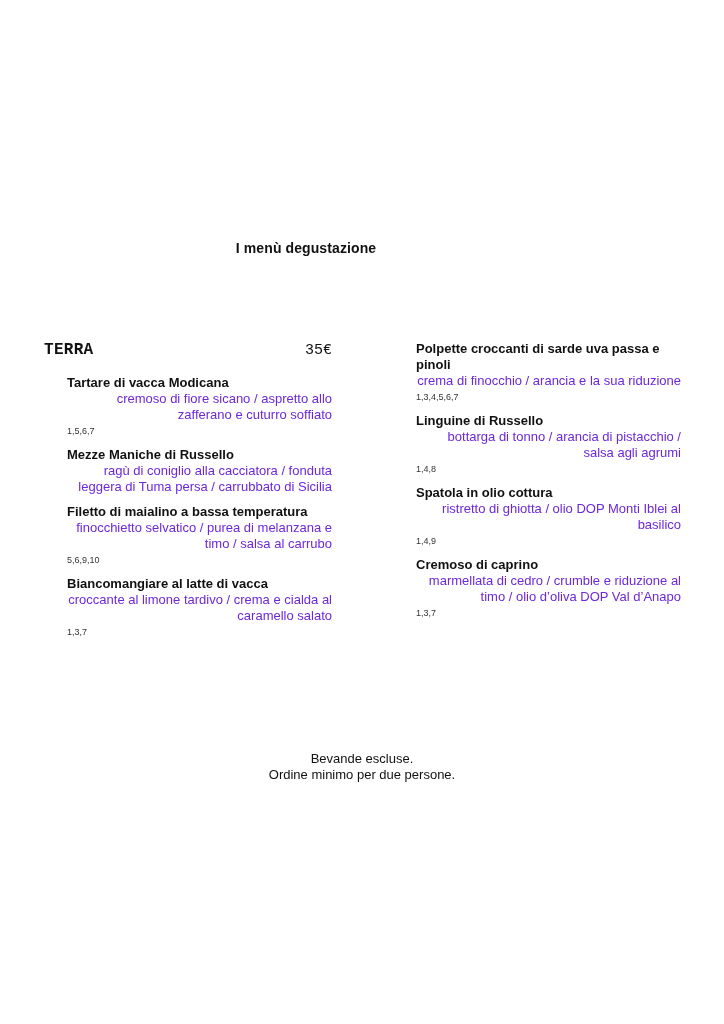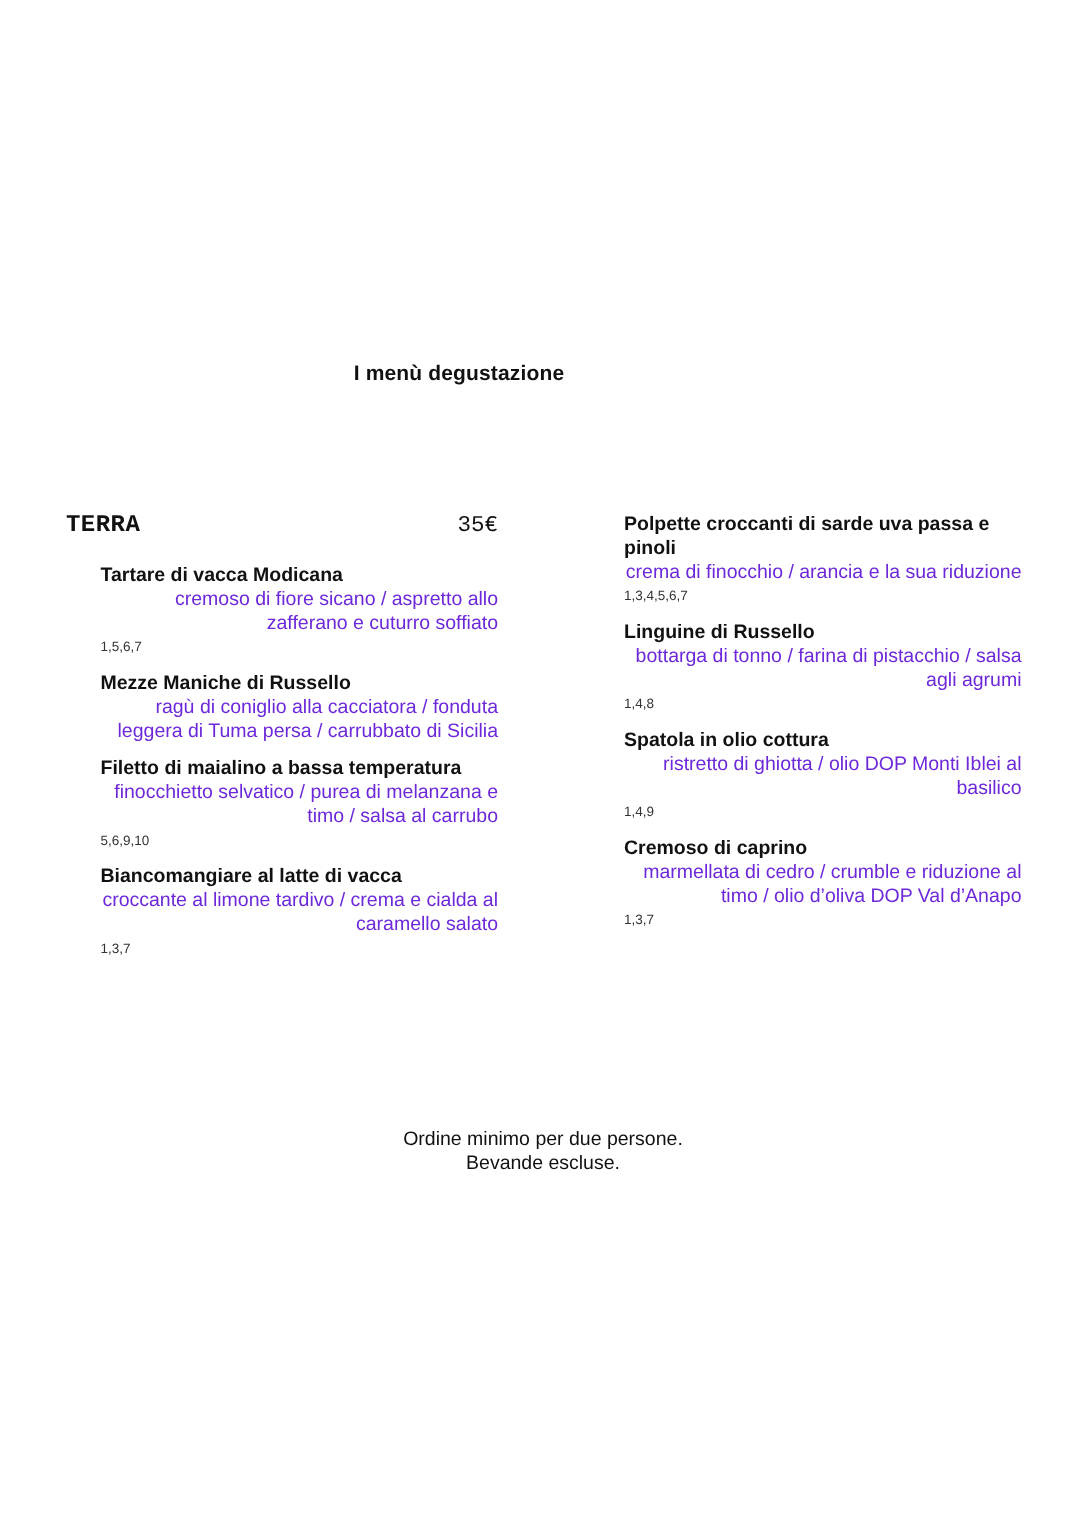--- a/index.html
+++ b/index.html
@@ -52,31 +52,31 @@
 </div>
 
 <div class="col right">
   <div class="dish">
     <div class="dish-name">Polpette croccanti di sarde uva passa e pinoli</div>
     <div class="dish-desc">crema di finocchio / arancia e la sua riduzione</div>
     <div class="dish-allergens">1,3,4,5,6,7</div>
   </div>
   <div class="dish">
     <div class="dish-name">Linguine di Russello</div>
-    <div class="dish-desc">bottarga di tonno / farina di pistacchio / salsa agli agrumi</div>
+    <div class="dish-desc">bottarga di tonno / arancia di pistacchio / salsa agli agrumi</div>
     <div class="dish-allergens">1,4,8</div>
   </div>
   <div class="dish">
     <div class="dish-name">Spatola in olio cottura</div>
     <div class="dish-desc">ristretto di ghiotta / olio DOP Monti Iblei al basilico</div>
     <div class="dish-allergens">1,4,9</div>
   </div>
   <div class="dish">
     <div class="dish-name">Cremoso di caprino</div>
     <div class="dish-desc">marmellata di cedro / crumble e riduzione al timo / olio d’oliva DOP Val d’Anapo</div>
     <div class="dish-allergens">1,3,7</div>
   </div>
 </div>
 
 <div class="footer">
+  <div>Bevande escluse.</div>
   <div>Ordine minimo per due persone.</div>
-  <div>Bevande escluse.</div>
 </div>
 
 </body></html>

